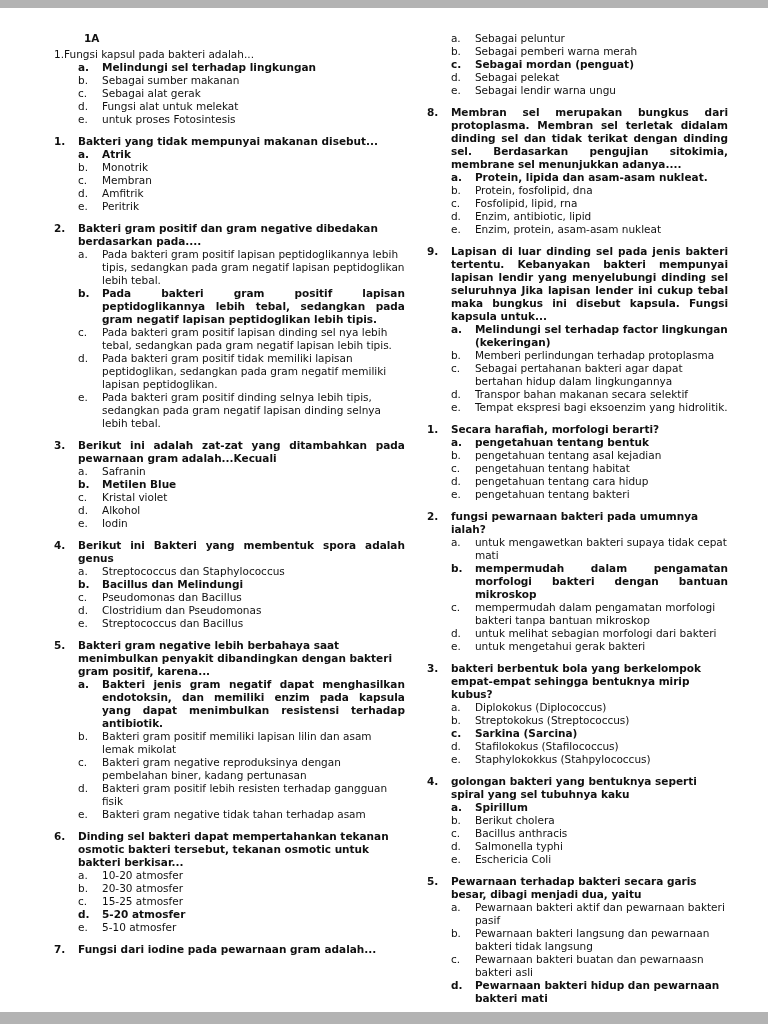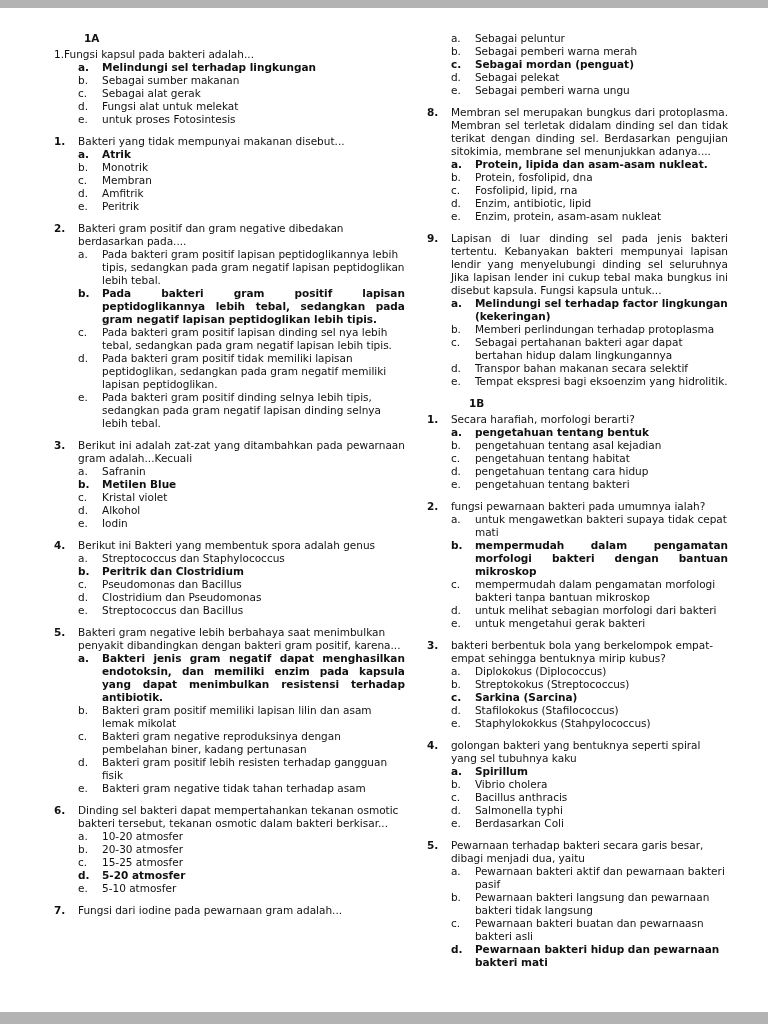--- a/index.html
+++ b/index.html
@@ -45,21 +45,21 @@
   .q-inline {
     font-weight: normal;
   }
   .q-row { display: flex; }
   .q-num {
     flex: 0 0 24px;
     font-weight: bold;
   }
   .q-text {
     flex: 1;
-    font-weight: normal;
+    font-weight: bold;
   }
   .q-text.justify, .q-inline.justify { text-align: justify; }
 
   .options { margin-left: 24px; }
   .opt { display: flex; }
   .opt-label { flex: 0 0 24px; }
   .opt-text { flex: 1; }
   .opt.bold { font-weight: bold; }
   .opt-text.justify { text-align: justify; }
 </style>
@@ -184,21 +184,21 @@
             <span class="q-num">4.</span>
             <span class="q-text justify">Berikut ini Bakteri yang membentuk spora adalah genus</span>
           </div>
           <div class="options">
             <div class="opt">
               <span class="opt-label">a.</span>
               <span class="opt-text">Streptococcus dan Staphylococcus</span>
             </div>
             <div class="opt bold">
               <span class="opt-label">b.</span>
-              <span class="opt-text">Peritrik dan Clostridium</span>
+              <span class="opt-text">Bacillus dan Melindungi</span>
             </div>
             <div class="opt">
               <span class="opt-label">c.</span>
               <span class="opt-text">Pseudomonas dan Bacillus</span>
             </div>
             <div class="opt">
               <span class="opt-label">d.</span>
               <span class="opt-text">Clostridium dan Pseudomonas</span>
             </div>
             <div class="opt">
@@ -231,21 +231,21 @@
             </div>
             <div class="opt">
               <span class="opt-label">e.</span>
               <span class="opt-text">Bakteri gram negative tidak tahan terhadap asam</span>
             </div>
           </div>
         </div>
         <div class="question">
           <div class="q-row">
             <span class="q-num">6.</span>
-            <span class="q-text">Dinding sel bakteri dapat mempertahankan tekanan osmotic bakteri tersebut, tekanan osmotic dalam bakteri berkisar...</span>
+            <span class="q-text">Dinding sel bakteri dapat mempertahankan tekanan osmotic bakteri tersebut, tekanan osmotic untuk bakteri berkisar...</span>
           </div>
           <div class="options">
             <div class="opt">
               <span class="opt-label">a.</span>
               <span class="opt-text">10-20 atmosfer</span>
             </div>
             <div class="opt">
               <span class="opt-label">b.</span>
               <span class="opt-text">20-30 atmosfer</span>
             </div>
@@ -284,21 +284,21 @@
             <div class="opt bold">
               <span class="opt-label">c.</span>
               <span class="opt-text">Sebagai mordan (penguat)</span>
             </div>
             <div class="opt">
               <span class="opt-label">d.</span>
               <span class="opt-text">Sebagai pelekat</span>
             </div>
             <div class="opt">
               <span class="opt-label">e.</span>
-              <span class="opt-text">Sebagai pemberi warna ungu</span>
+              <span class="opt-text">Sebagai lendir warna ungu</span>
             </div>
           </div>
         </div>
         <div class="question">
           <div class="q-row">
             <span class="q-num">8.</span>
             <span class="q-text justify">Membran sel merupakan bungkus dari protoplasma. Membran sel terletak didalam dinding sel dan tidak terikat dengan dinding sel. Berdasarkan pengujian sitokimia, membrane sel menunjukkan adanya....</span>
           </div>
           <div class="options">
             <div class="opt bold">
@@ -344,21 +344,20 @@
             <div class="opt">
               <span class="opt-label">d.</span>
               <span class="opt-text">Transpor bahan makanan secara selektif</span>
             </div>
             <div class="opt">
               <span class="opt-label">e.</span>
               <span class="opt-text">Tempat ekspresi bagi eksoenzim yang hidrolitik.</span>
             </div>
           </div>
         </div>
-        <div class="section-header">1B</div>
         <div class="question">
           <div class="q-row">
             <span class="q-num">1.</span>
             <span class="q-text">Secara harafiah, morfologi berarti?</span>
           </div>
           <div class="options">
             <div class="opt bold">
               <span class="opt-label">a.</span>
               <span class="opt-text">pengetahuan tentang bentuk</span>
             </div>
@@ -441,33 +440,33 @@
             <span class="q-num">4.</span>
             <span class="q-text">golongan bakteri yang bentuknya seperti spiral yang sel tubuhnya kaku</span>
           </div>
           <div class="options">
             <div class="opt bold">
               <span class="opt-label">a.</span>
               <span class="opt-text">Spirillum</span>
             </div>
             <div class="opt">
               <span class="opt-label">b.</span>
-              <span class="opt-text">Vibrio cholera</span>
+              <span class="opt-text">Berikut cholera</span>
             </div>
             <div class="opt">
               <span class="opt-label">c.</span>
               <span class="opt-text">Bacillus anthracis</span>
             </div>
             <div class="opt">
               <span class="opt-label">d.</span>
               <span class="opt-text">Salmonella typhi</span>
             </div>
             <div class="opt">
               <span class="opt-label">e.</span>
-              <span class="opt-text">Berdasarkan Coli</span>
+              <span class="opt-text">Eschericia Coli</span>
             </div>
           </div>
         </div>
         <div class="question">
           <div class="q-row">
             <span class="q-num">5.</span>
             <span class="q-text">Pewarnaan terhadap bakteri secara garis besar, dibagi menjadi dua, yaitu</span>
           </div>
           <div class="options">
             <div class="opt">

